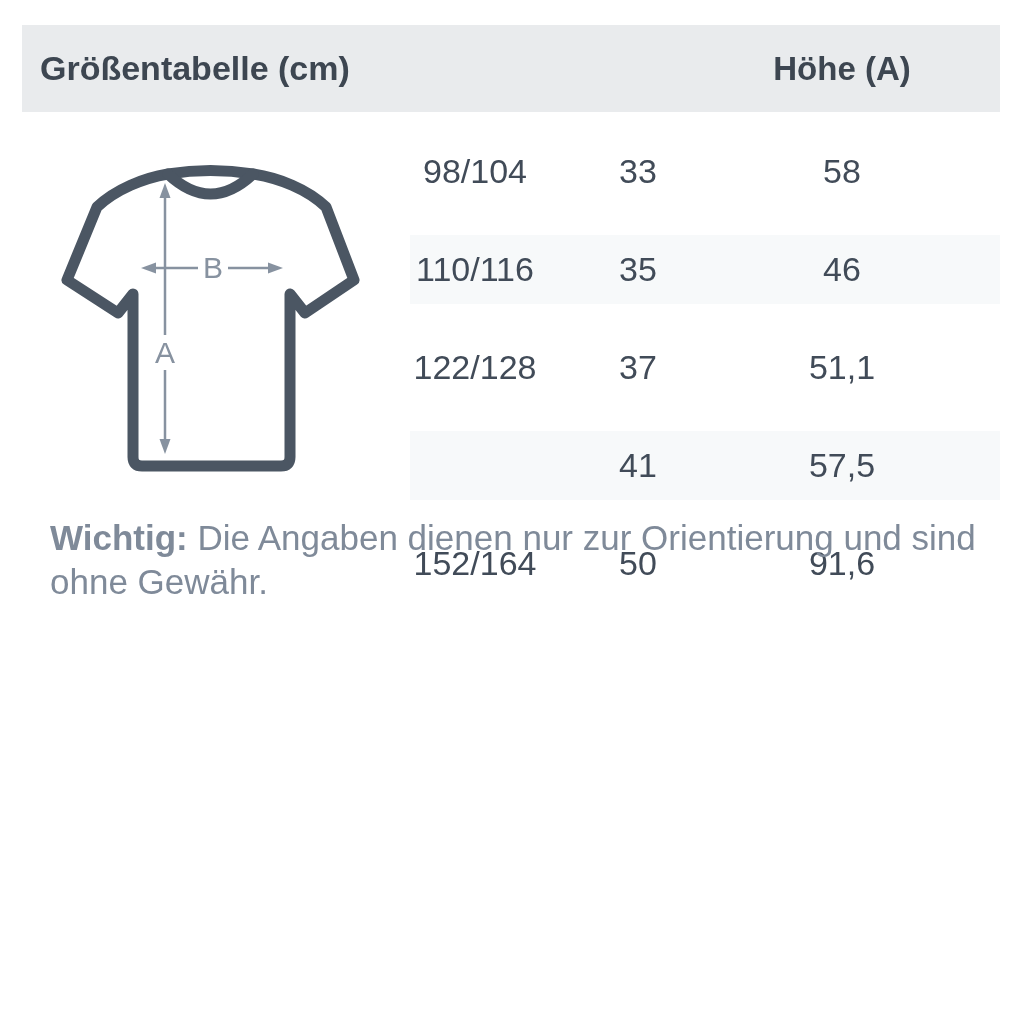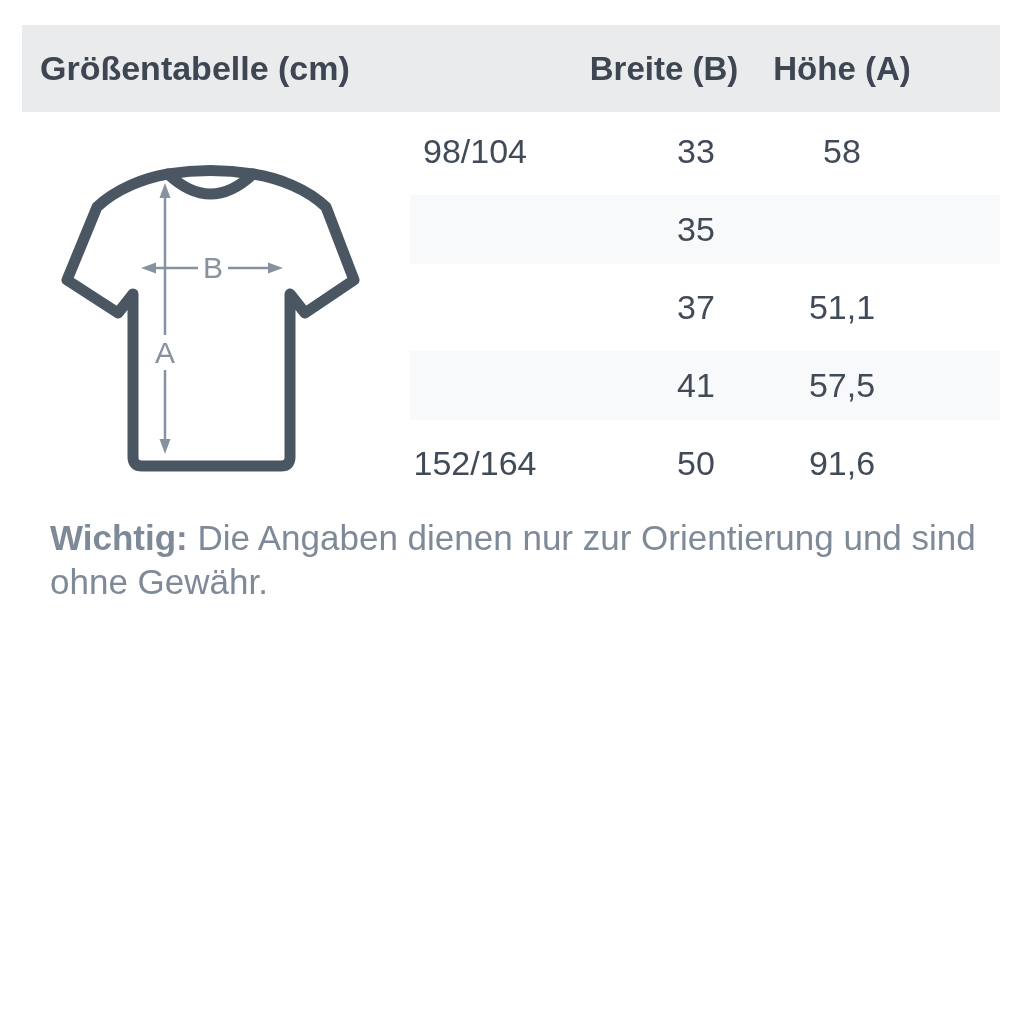--- a/index.html
+++ b/index.html
@@ -40,38 +40,39 @@
   
   .size-table {
     position: absolute;
     left: 0; top: 112px;
     width: 1000px;
   }
   .row {
     position: relative;
     height: 78px;
     width: 1000px;
+    margin-top: 20px;
   }
   .row.striped::before {
     content: "";
     position: absolute;
     left: 410px; right: 0;
     top: 5px; bottom: 4px;
     background: #f7f9fa;
   }
   .cell {
     position: absolute; top: 0;
     height: 78px; line-height: 78px;
     font-size: 34px;
     color: #414b58;
     text-align: center;
     white-space: nowrap;
   }
   .c-size { left: 410px; width: 130px; }
-  .c-b    { left: 606px; width: 180px; }
+  .c-b    { left: 548px; width: 180px; }
   .c-a    { left: 762px; width: 160px; }
 
   
   .shirt-wrap {
     position: absolute;
     left: 55px; top: 158px;
     width: 320px; height: 330px;
   }
   .shirt-wrap svg { display: block; width: 320px; height: 330px; }
   .dim-label {
@@ -91,34 +92,36 @@
   }
   .note b { font-weight: bold; color: #7f8a99; }
 </style>
 </head>
 <body>
 
 <div class="sheet">
 
   <div class="header-band">
     <div class="title">Größentabelle (cm)</div>
-    <div class="hdr-col hdr-b">Breite (B)</div>
     <div class="hdr-col hdr-a">Höhe (A)</div>
   </div>
 
   <div class="size-table">
     <div class="row">
       <div class="cell c-size">98/104</div>
       <div class="cell c-b">33</div>
       <div class="cell c-a">58</div>
     </div>
     <div class="row striped">
+      <div class="cell c-size">110/116</div>
       <div class="cell c-b">35</div>
+      <div class="cell c-a">46</div>
     </div>
     <div class="row">
+      <div class="cell c-size">122/128</div>
       <div class="cell c-b">37</div>
       <div class="cell c-a">51,1</div>
     </div>
     <div class="row striped">
       <div class="cell c-b">41</div>
       <div class="cell c-a">57,5</div>
     </div>
     <div class="row">
       <div class="cell c-size">152/164</div>
       <div class="cell c-b">50</div>

